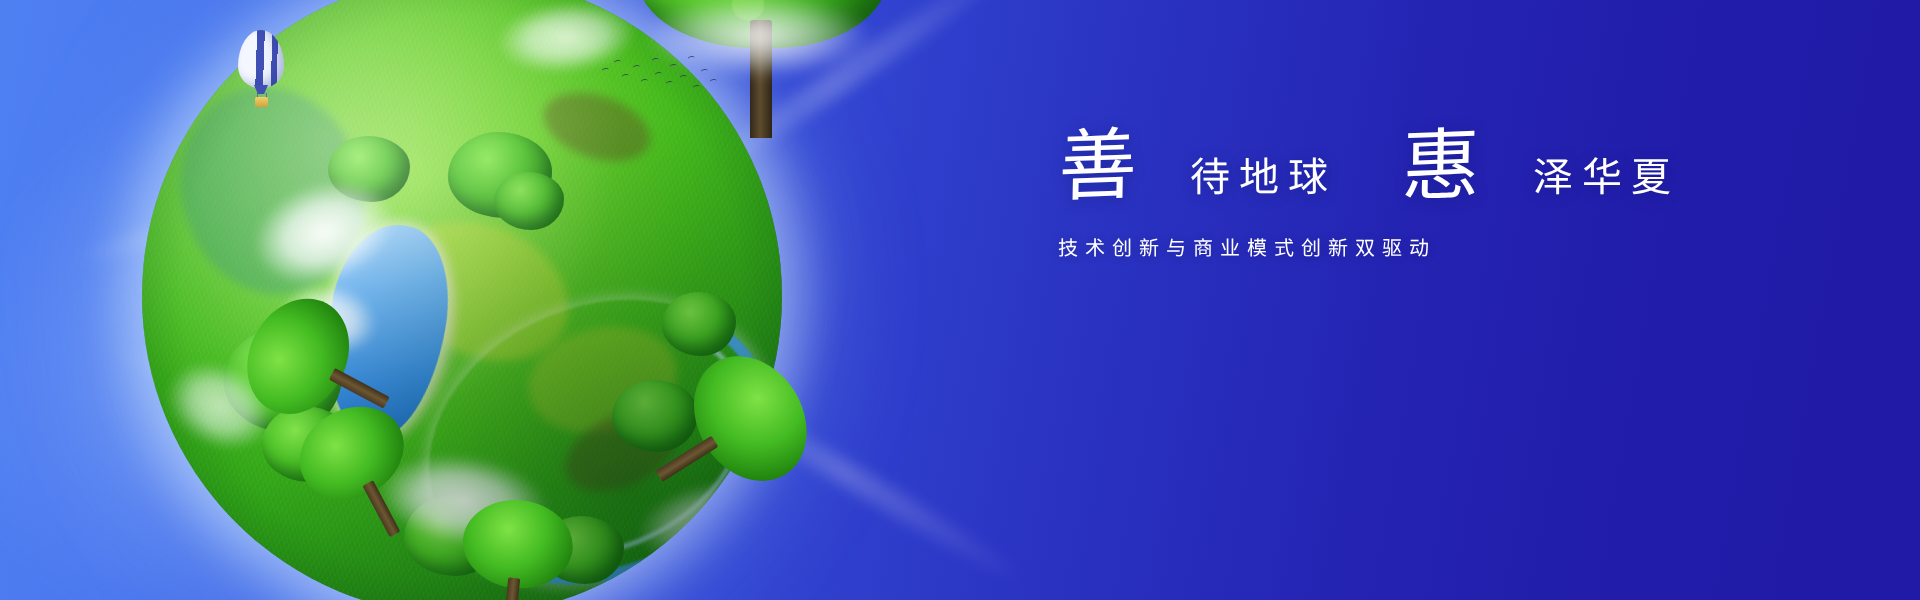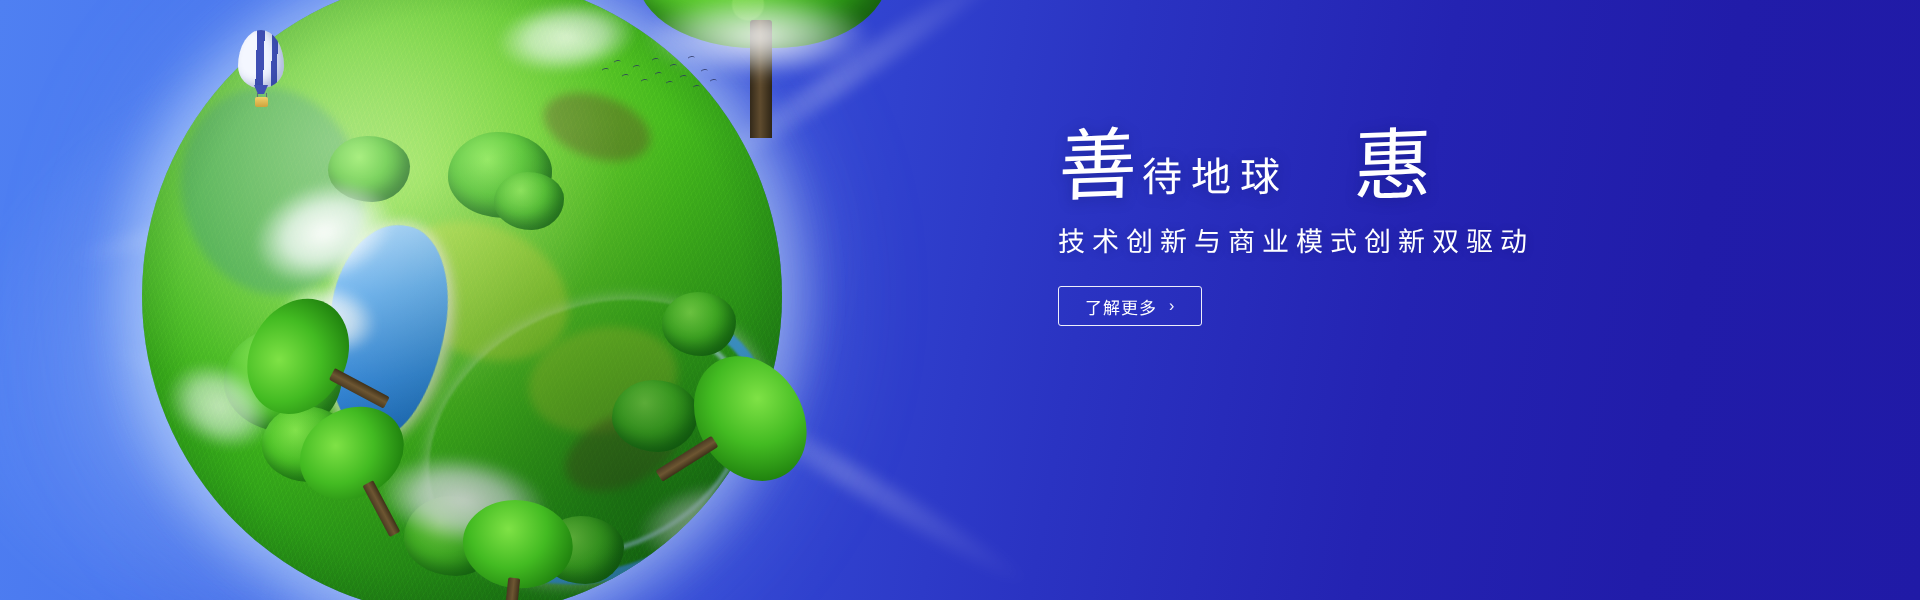--- a/index.html
+++ b/index.html
@@ -379,27 +379,28 @@
     transform-origin: bottom left;
     padding-right: 6px;
   }
   .hl-small {
     font-family: "Liberation Serif", "DejaVu Serif", serif;
     font-size: 40px;
     line-height: 1;
     font-weight: 400;
     letter-spacing: 9px;
     padding-bottom: 6px;
+    margin-left: 48px;
   }
   .hl-gap { width: 64px; }
 
   .subtitle {
-    margin-top: 22px;
+    margin-top: 32px;
     color: #ffffff;
-    font-size: 27px;
+    font-size: 20px;
     line-height: 1.2;
     letter-spacing: 7px;
     white-space: nowrap;
     text-shadow: 0 1px 8px rgba(12,20,90,0.30);
   }
   .desc {
     margin-top: 22px;
     color: #eef3ff;
     font-size: 18px;
     line-height: 1.4;
@@ -537,25 +538,22 @@
     <i style="left:110px;top:27px;"></i>
   </div>
 
   <div class="copy">
 
     <div class="headline">
       <span class="hl-big">善</span>
       <span class="hl-small">待地球</span>
       <span class="hl-gap"></span>
       <span class="hl-big">惠</span>
+      <span class="hl-small">泽华夏</span>
     </div>
 
     <div class="subtitle">技术创新与商业模式创新双驱动</div>
 
 
-    <button class="cta">
-      <span>了解更多</span>
-      <span class="chev">›</span>
-    </button>
 
   </div>
 
 </div>
 
 </body></html>

